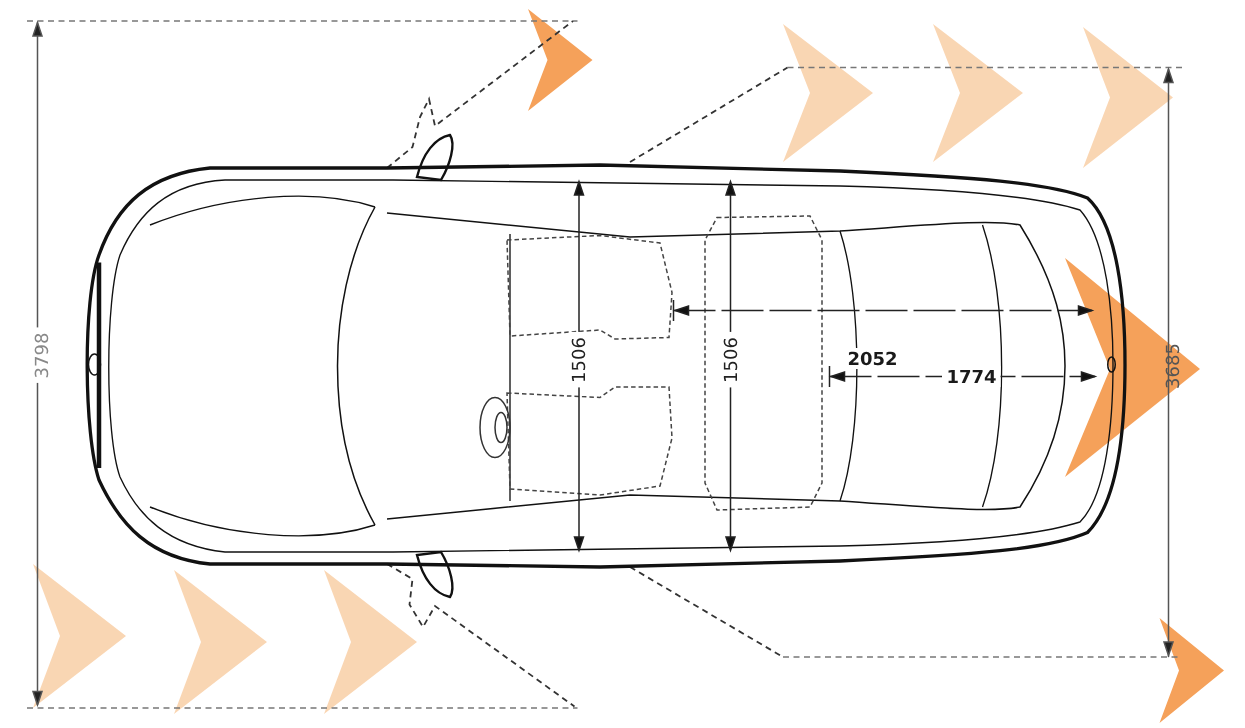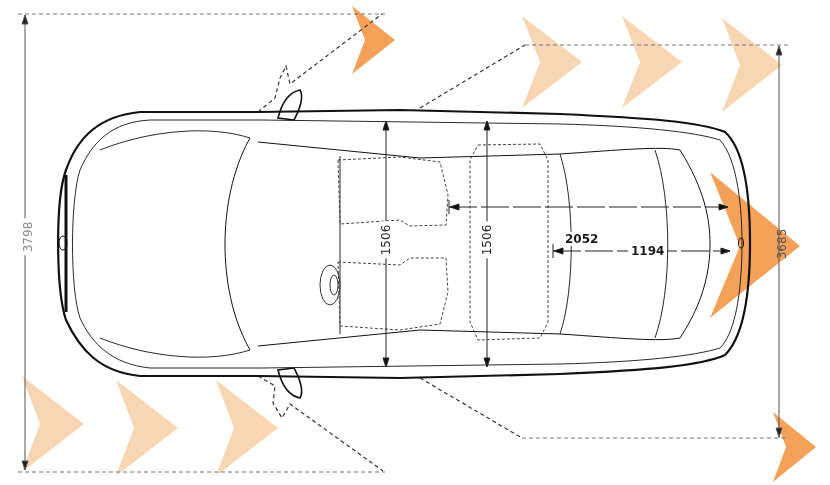--- a/index.html
+++ b/index.html
@@ -109,14 +109,14 @@
       <path d="M730,251 L721,248 L721,254 Z" fill="#111"></path>
     </g>
   </svg>
 
   
   <div class="lbl gray rot" style="left:10px; top:230px;">3798</div>
   <div class="lbl gray rot" style="left:764px; top:237px; background:transparent; color:#555;">3685</div>
   <div class="lbl rot" style="left:368px; top:233px;">1506</div>
   <div class="lbl rot" style="left:469px; top:233px;">1506</div>
   <div class="lbl bold" style="left:562px; top:200px;margin-top:32px;">2052</div>
-  <div class="lbl bold" style="left:628px; top:244px;">1194</div>
+  <div class="lbl bold" style="left:628px; top:244px;">1774</div>
 </div>
 
 </body></html>

